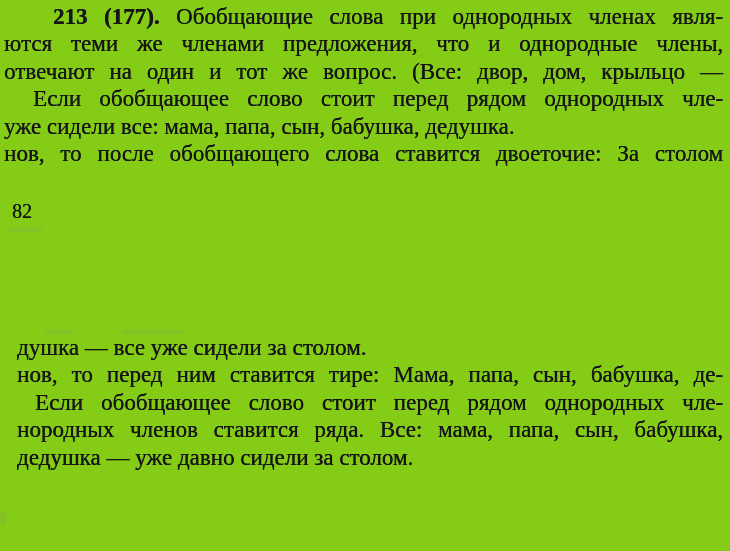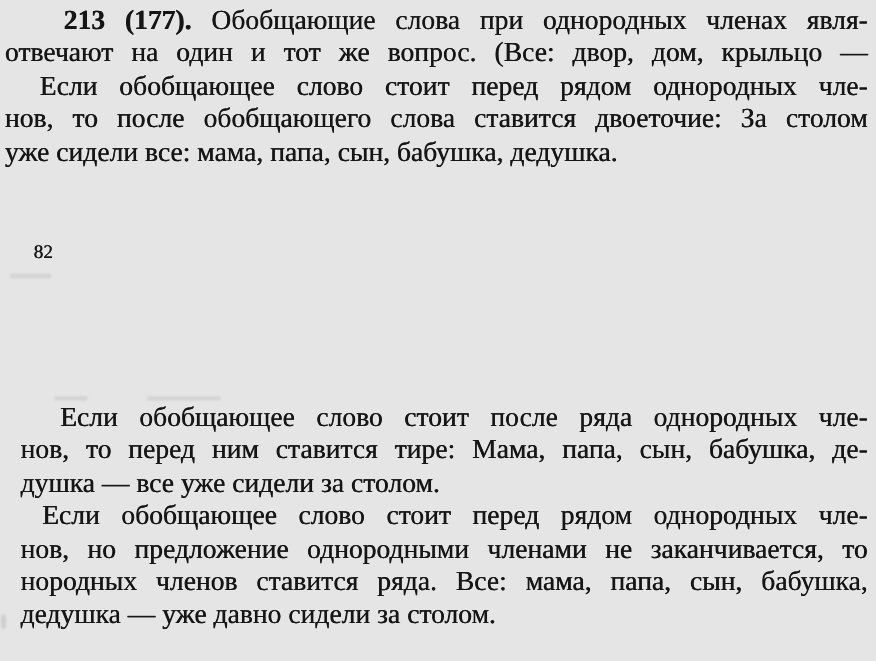--- a/index.html
+++ b/index.html
@@ -4,21 +4,21 @@
 <style>
   html, body {
     margin: 0;
     padding: 0;
     background: #ffffff;
   }
   .page {
     position: relative;
     width: 730px;
     height: 551px;
-    background: #e5e5e5;
+    background: #84cc16;
     overflow: hidden;
     font-family: "Liberation Serif", "DejaVu Serif", serif;
     color: #161616;
   }
   .block {
     position: absolute;
     font-size: 23px;
     line-height: 27.4px;
     text-shadow: 0.35px 0 0 currentColor; 
   }
@@ -28,22 +28,22 @@
   .line { display: block; white-space: nowrap; }
   .line.jl { text-align: justify; text-align-last: justify; white-space: normal; }
   .i1 { text-indent: 49px; }
   .i2 { text-indent: 29px; }
   .i3 { text-indent: 33px; }
   .i4 { text-indent: 18px; }
   .num { font-weight: 700; }
   .page-number {
     position: absolute;
     top: 197px;
-    left: 28px;
-    font-size: 16px;
+    left: 12px;
+    font-size: 20px;
     line-height: 28px;
     text-shadow: 0.35px 0 0 currentColor;
   }
   .smudge {
     position: absolute;
     background: #8a8a85;
     opacity: 0.18;
     border-radius: 2px;
     filter: blur(1px);
   }
@@ -53,43 +53,42 @@
   .smudge.s4 { top: 512px; left: 1px;   width: 4px;  height: 12px; opacity: 0.25; }
 </style>
 </head>
 <body>
 
 <div class="page">
 
   <div class="block upper">
     <p class="para">
       <span class="line jl i1"><b class="num">213 (177).</b> <span>Обобщающие слова при однородных членах явля-</span></span>
+      <span class="line jl">ются теми же членами предложения, что и однородные члены,</span>
       <span class="line jl">отвечают на один и тот же вопрос. (Все: двор, дом, крыльцо —</span>
     </p>
     <p class="para">
       <span class="line jl i2">Если обобщающее слово стоит перед рядом однородных чле-</span>
+      <span class="line">уже сидели все: мама, папа, сын, бабушка, дедушка.</span>
       <span class="line jl">нов, то после обобщающего слова ставится двоеточие: За столом</span>
-      <span class="line">уже сидели все: мама, папа, сын, бабушка, дедушка.</span>
     </p>
   </div>
 
   <div class="page-number">82</div>
 
   <div class="smudge s1"></div>
   <div class="smudge s2"></div>
   <div class="smudge s3"></div>
   <div class="smudge s4"></div>
 
   <div class="block lower">
     <p class="para">
-      <span class="line jl i3">Если обобщающее слово стоит после ряда однородных чле-</span>
+      <span class="line">душка — все уже сидели за столом.</span>
       <span class="line jl">нов, то перед ним ставится тире: Мама, папа, сын, бабушка, де-</span>
-      <span class="line">душка — все уже сидели за столом.</span>
     </p>
     <p class="para">
       <span class="line jl i4">Если обобщающее слово стоит перед рядом однородных чле-</span>
-      <span class="line jl">нов, но предложение однородными членами не заканчивается, то</span>
       <span class="line jl">нородных членов ставится ряда. Все: мама, папа, сын, бабушка,</span>
       <span class="line">дедушка — уже давно сидели за столом.</span>
     </p>
   </div>
 
 </div>
 
 </body></html>

